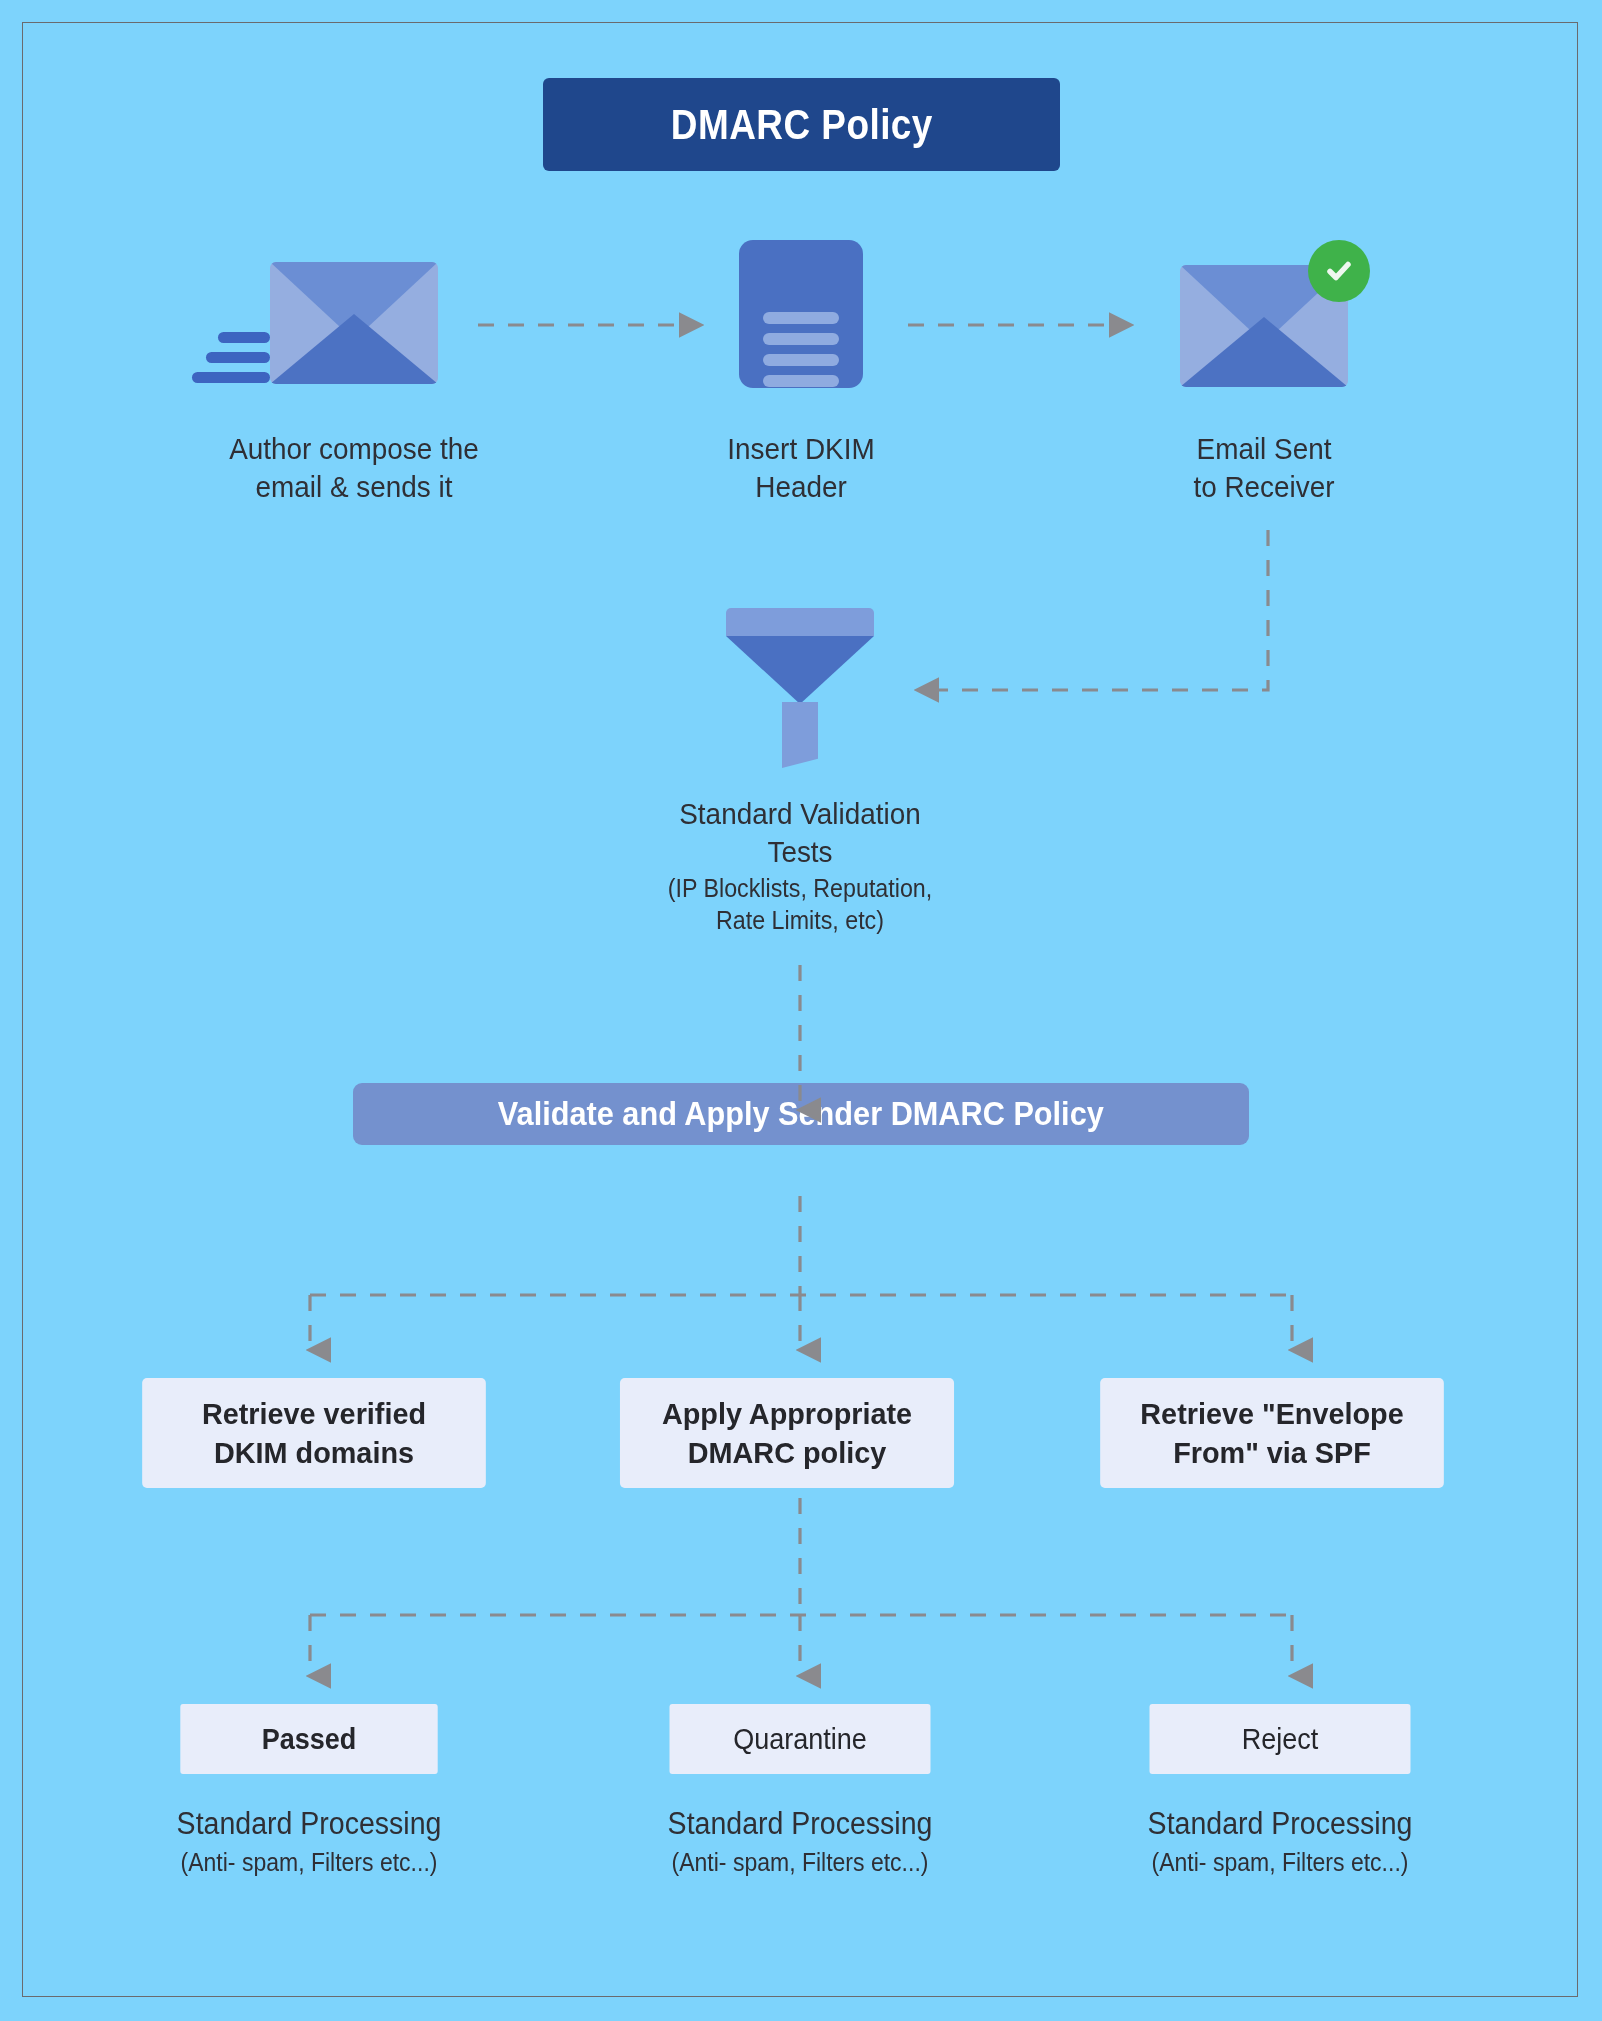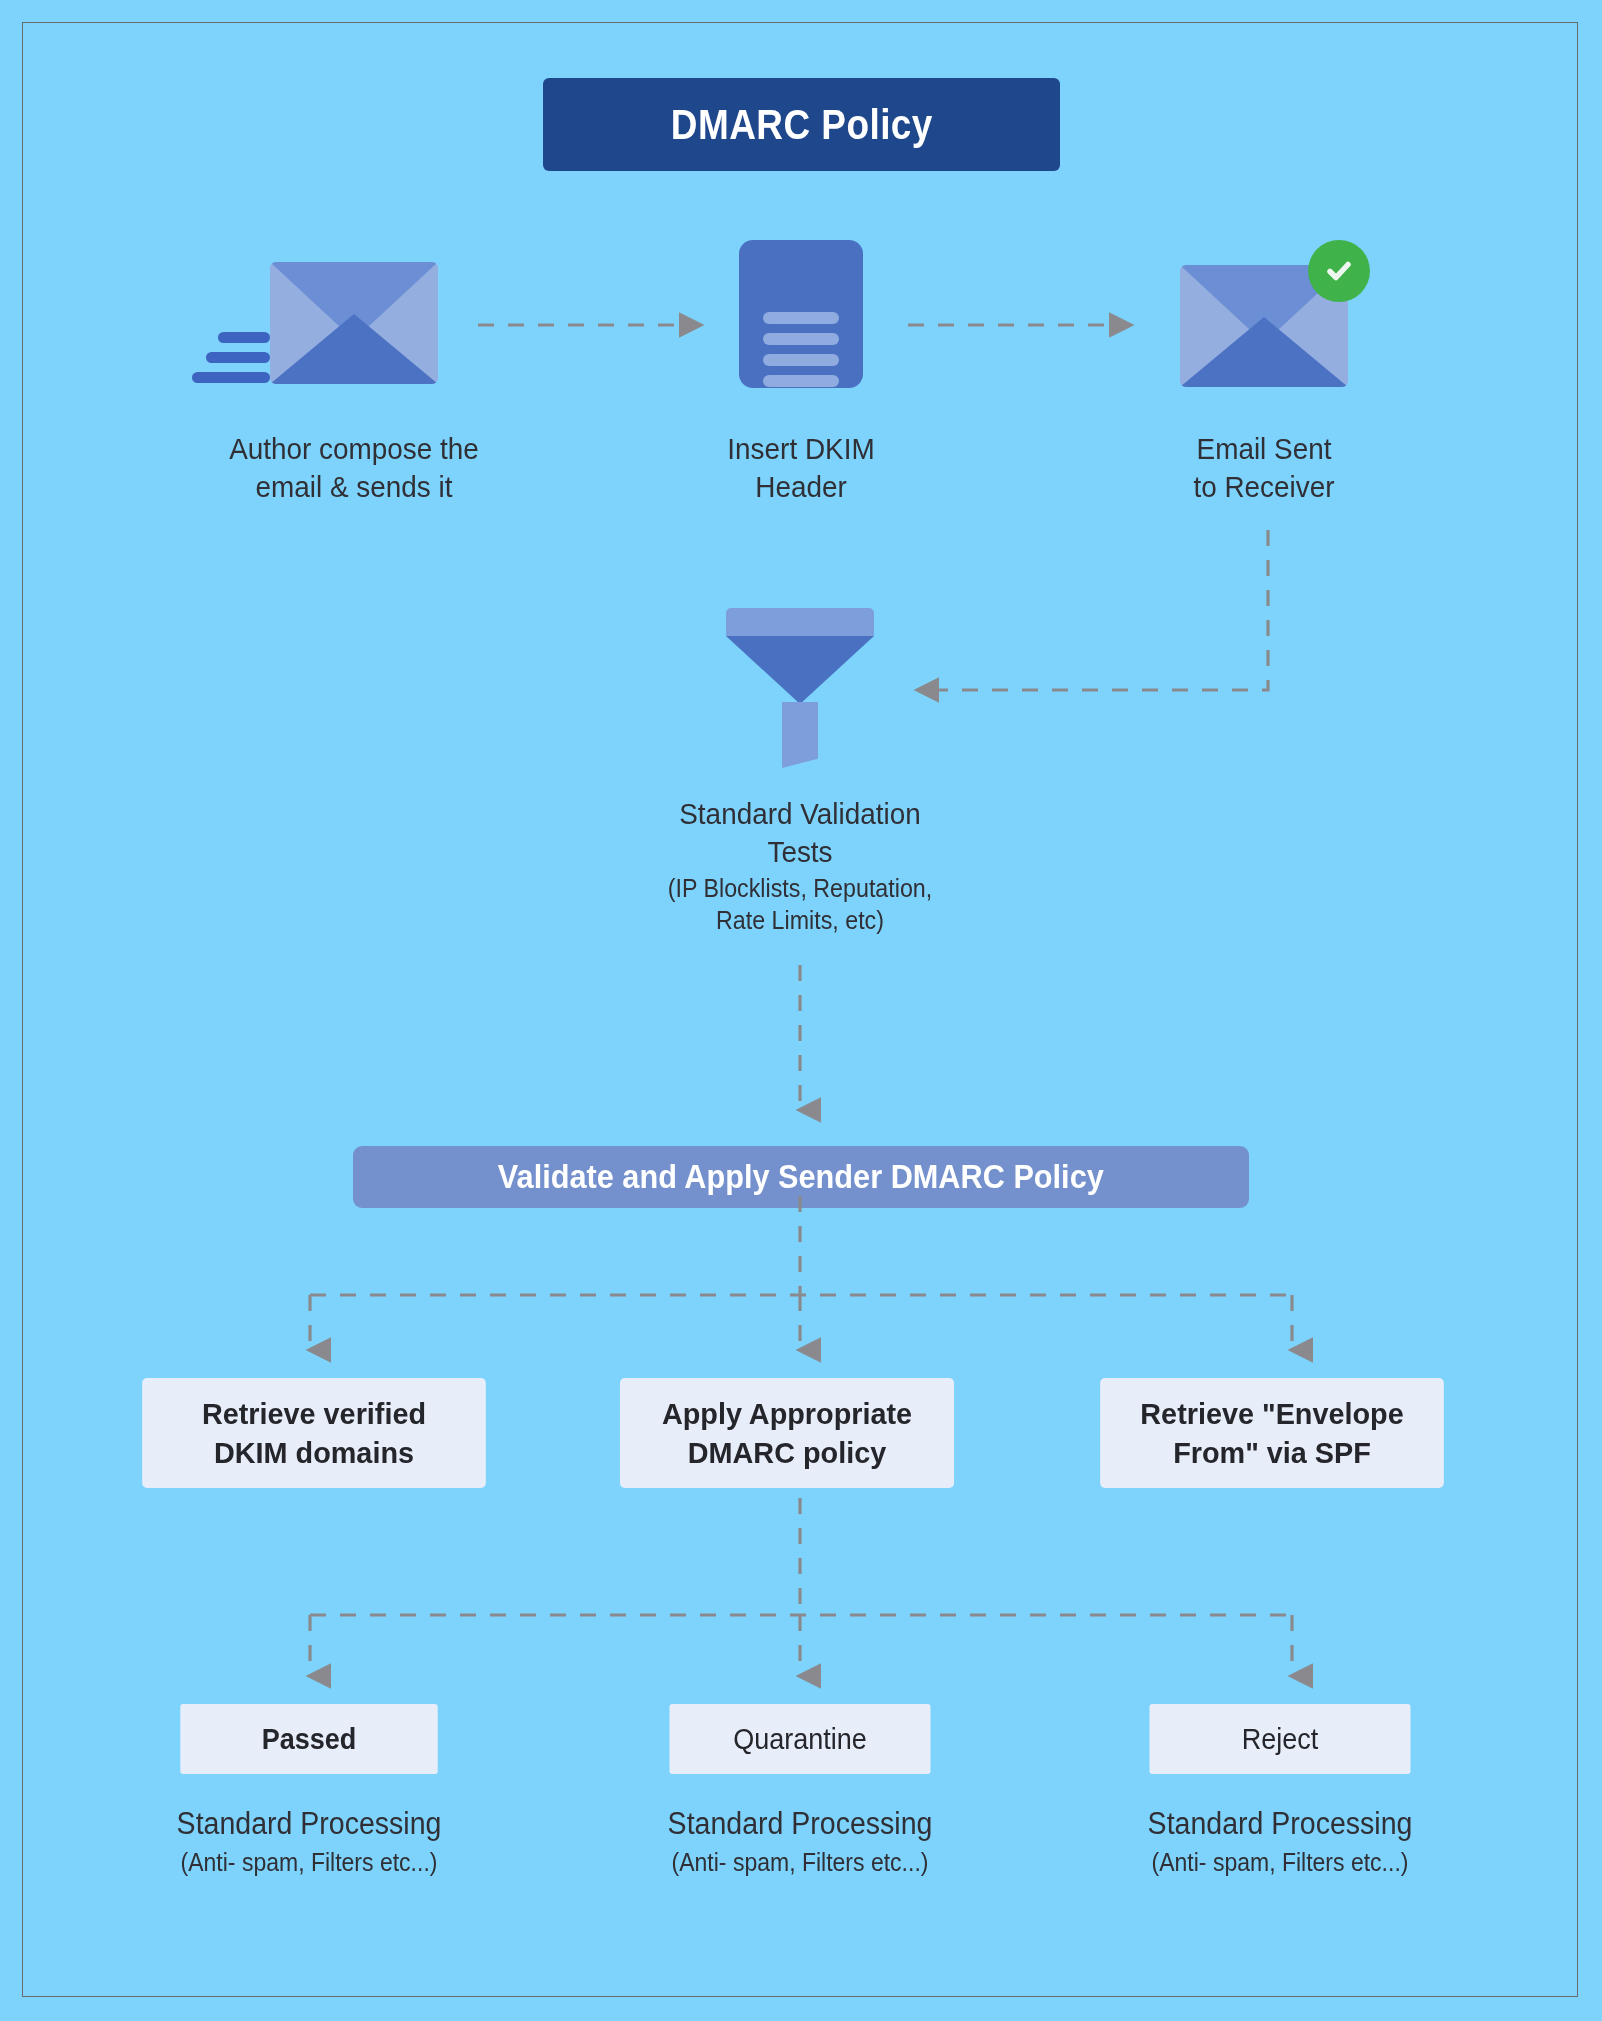--- a/index.html
+++ b/index.html
@@ -152,21 +152,21 @@
     background: #7e9ddb;
     margin-left: 56px;
     margin-top: -2px;
     clip-path: polygon(0 0, 100% 0, 100% 86%, 0 100%);
   }
 
   
   .policy-bar {
     position: absolute;
     left: 353px;
-    top: 1146px;
+    top: 1083px;
     width: 896px;
     height: 62px;
     background: #7491ce;
     border-radius: 9px;
     display: flex;
     align-items: center;
     justify-content: center;
   }
   .policy-bar .bar-text {
     color: #ffffff;

